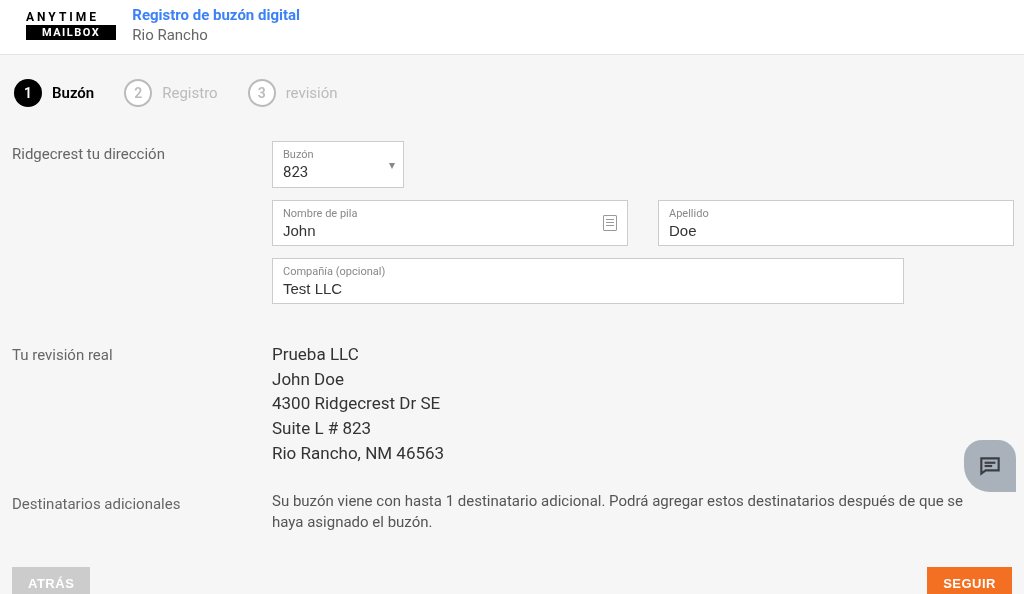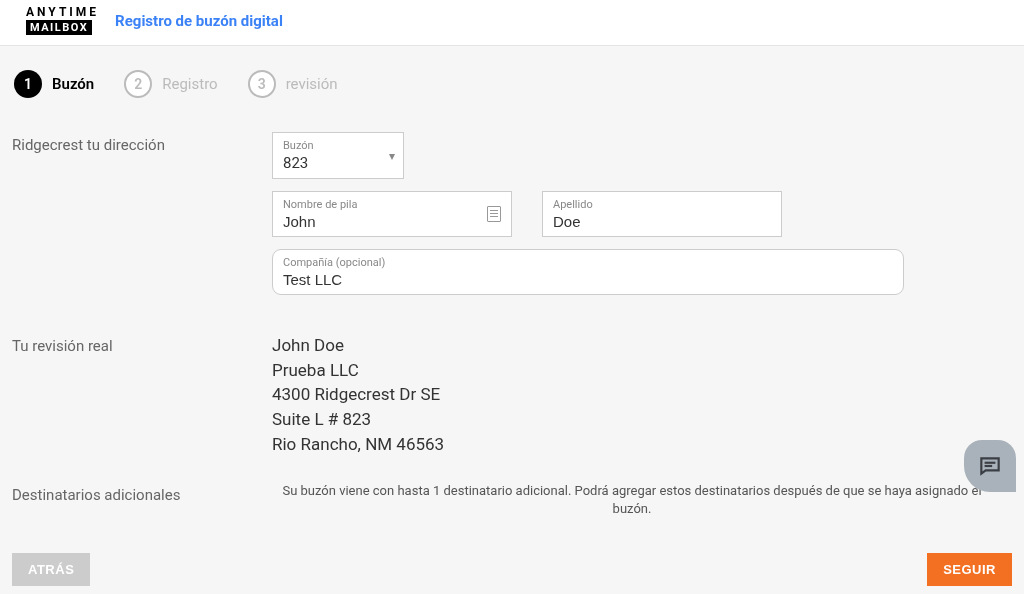--- a/index.html
+++ b/index.html
@@ -28,21 +28,21 @@
       letter-spacing: 3px;
       color: #000;
       margin-bottom: 2px;
     }
     .logo-bottom {
       background: #000;
       color: #fff;
       font-size: 11px;
       font-weight: 700;
       letter-spacing: 1.5px;
-      padding: 2px 4px;
+      padding: 2px 16px;
     }
     .header-titles { display: flex; flex-direction: column; }
     .page-title { font-size: 15px; font-weight: 700; color: #3b82f6; }
     .page-subtitle { font-size: 15px; color: #666; margin-top: 2px; }
 
     .content {
       background: #f6f6f6;
       border-top: 1px solid #e5e5e5;
       padding: 24px 12px 20px;
     }
@@ -84,22 +84,22 @@
     .field-row { display: flex; gap: 30px; margin-bottom: 12px; }
     .field {
       position: relative;
       border: 1px solid #ccc;
       background: #fff;
       padding: 6px 10px 6px 10px;
       display: flex;
       flex-direction: column;
     }
     .field-sm { width: 132px; }
-    .field-md { width: 240px; }
-    .field-full { flex: 1; max-width: 632px; border-radius: 9px; }
+    .field-md { width: 356px; }
+    .field-full { flex: 1; max-width: 632px; }
     .field-label { font-size: 11px; color: #888; }
     .field-value {
       border: none; background: transparent;
       font-size: 15px; color: #333;
       outline: none;
       padding: 2px 0 0 0;
     }
     .field.select { padding-right: 28px; }
     .chevron {
       position: absolute; right: 8px; top: 50%; transform: translateY(-50%);
@@ -115,21 +115,21 @@
     .contacts-icon::before {
       content: "";
       position: absolute;
       left: 2px; right: 2px; top: 3px;
       height: 1px; background: #999;
       box-shadow: 0 3px 0 #999, 0 6px 0 #999;
     }
 
     .address-block { font-size: 17px; line-height: 1.45; color: #333; }
 
-    .info-text { font-size: 13px; color: #555; max-width: 720px; line-height: 1.4; text-align: center; }
+    .info-text { font-size: 15px; color: #555; max-width: 720px; line-height: 1.4; }
 
     .actions {
       display: flex;
       justify-content: space-between;
       margin-top: 34px;
     }
     .btn {
       border: none;
       padding: 9px 16px;
       font-size: 13px;
@@ -157,20 +157,21 @@
 </head>
 <body>
 
 <div class="header">
   <div class="logo">
     <span class="logo-top">ANYTIME</span>
     <span class="logo-bottom">MAILBOX</span>
   </div>
   <div class="header-titles">
     <div class="page-title">Registro de buzón digital</div>
+    <div class="page-subtitle">Rio Rancho</div>
   </div>
 </div>
 
 <div class="content">
 
   <div class="steps">
     <div class="step active">
       <div class="step-circle">1</div>
       <div class="step-label">Buzón</div>
     </div>
@@ -214,22 +215,22 @@
           <input class="field-value" value="Test LLC" style="">
         </div>
       </div>
 
     </div>
   </div>
 
   <div class="section">
     <div class="section-label">Tu revisión real</div>
     <div class="section-body address-block">
+      <div>Prueba LLC</div>
       <div>John Doe</div>
-      <div>Prueba LLC</div>
       <div>4300 Ridgecrest Dr SE</div>
       <div>Suite L # 823</div>
       <div>Rio Rancho, NM 46563</div>
     </div>
   </div>
 
   <div class="section" style="margin-bottom:0;">
     <div class="section-label">Destinatarios adicionales</div>
     <div class="section-body info-text">Su buzón viene con hasta 1 destinatario adicional. Podrá agregar estos destinatarios después de que se haya asignado el buzón.</div>
   </div>

